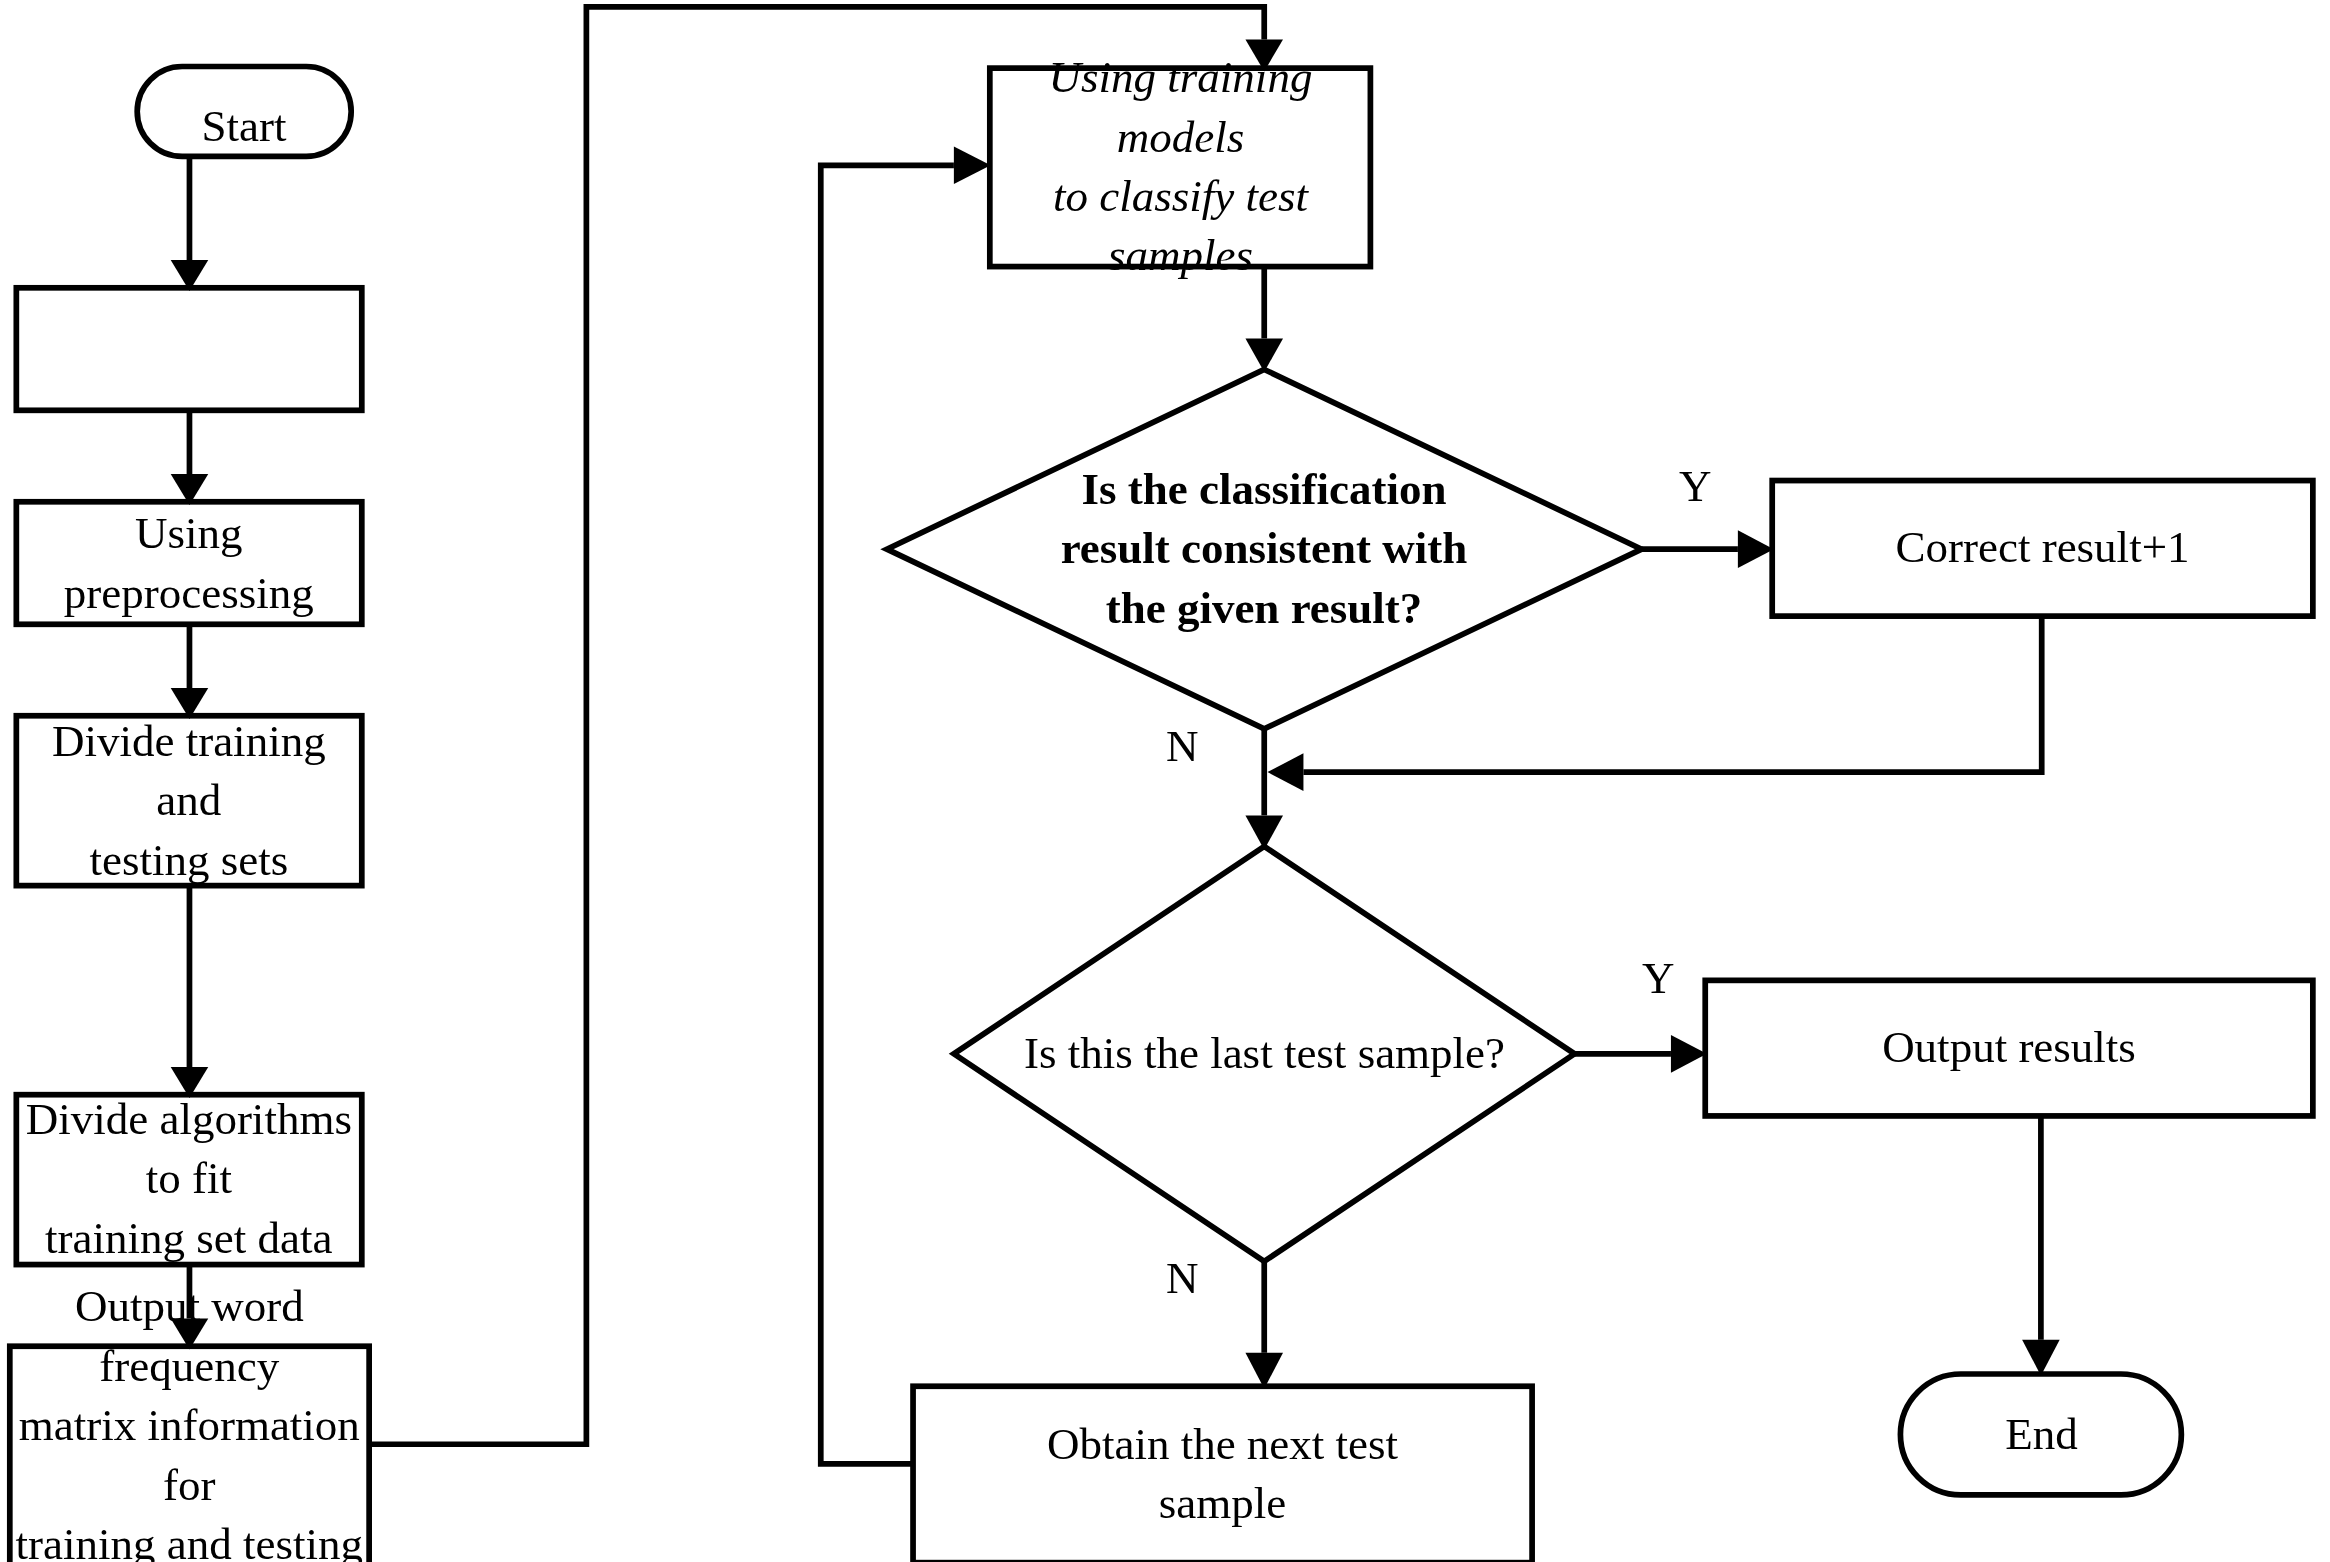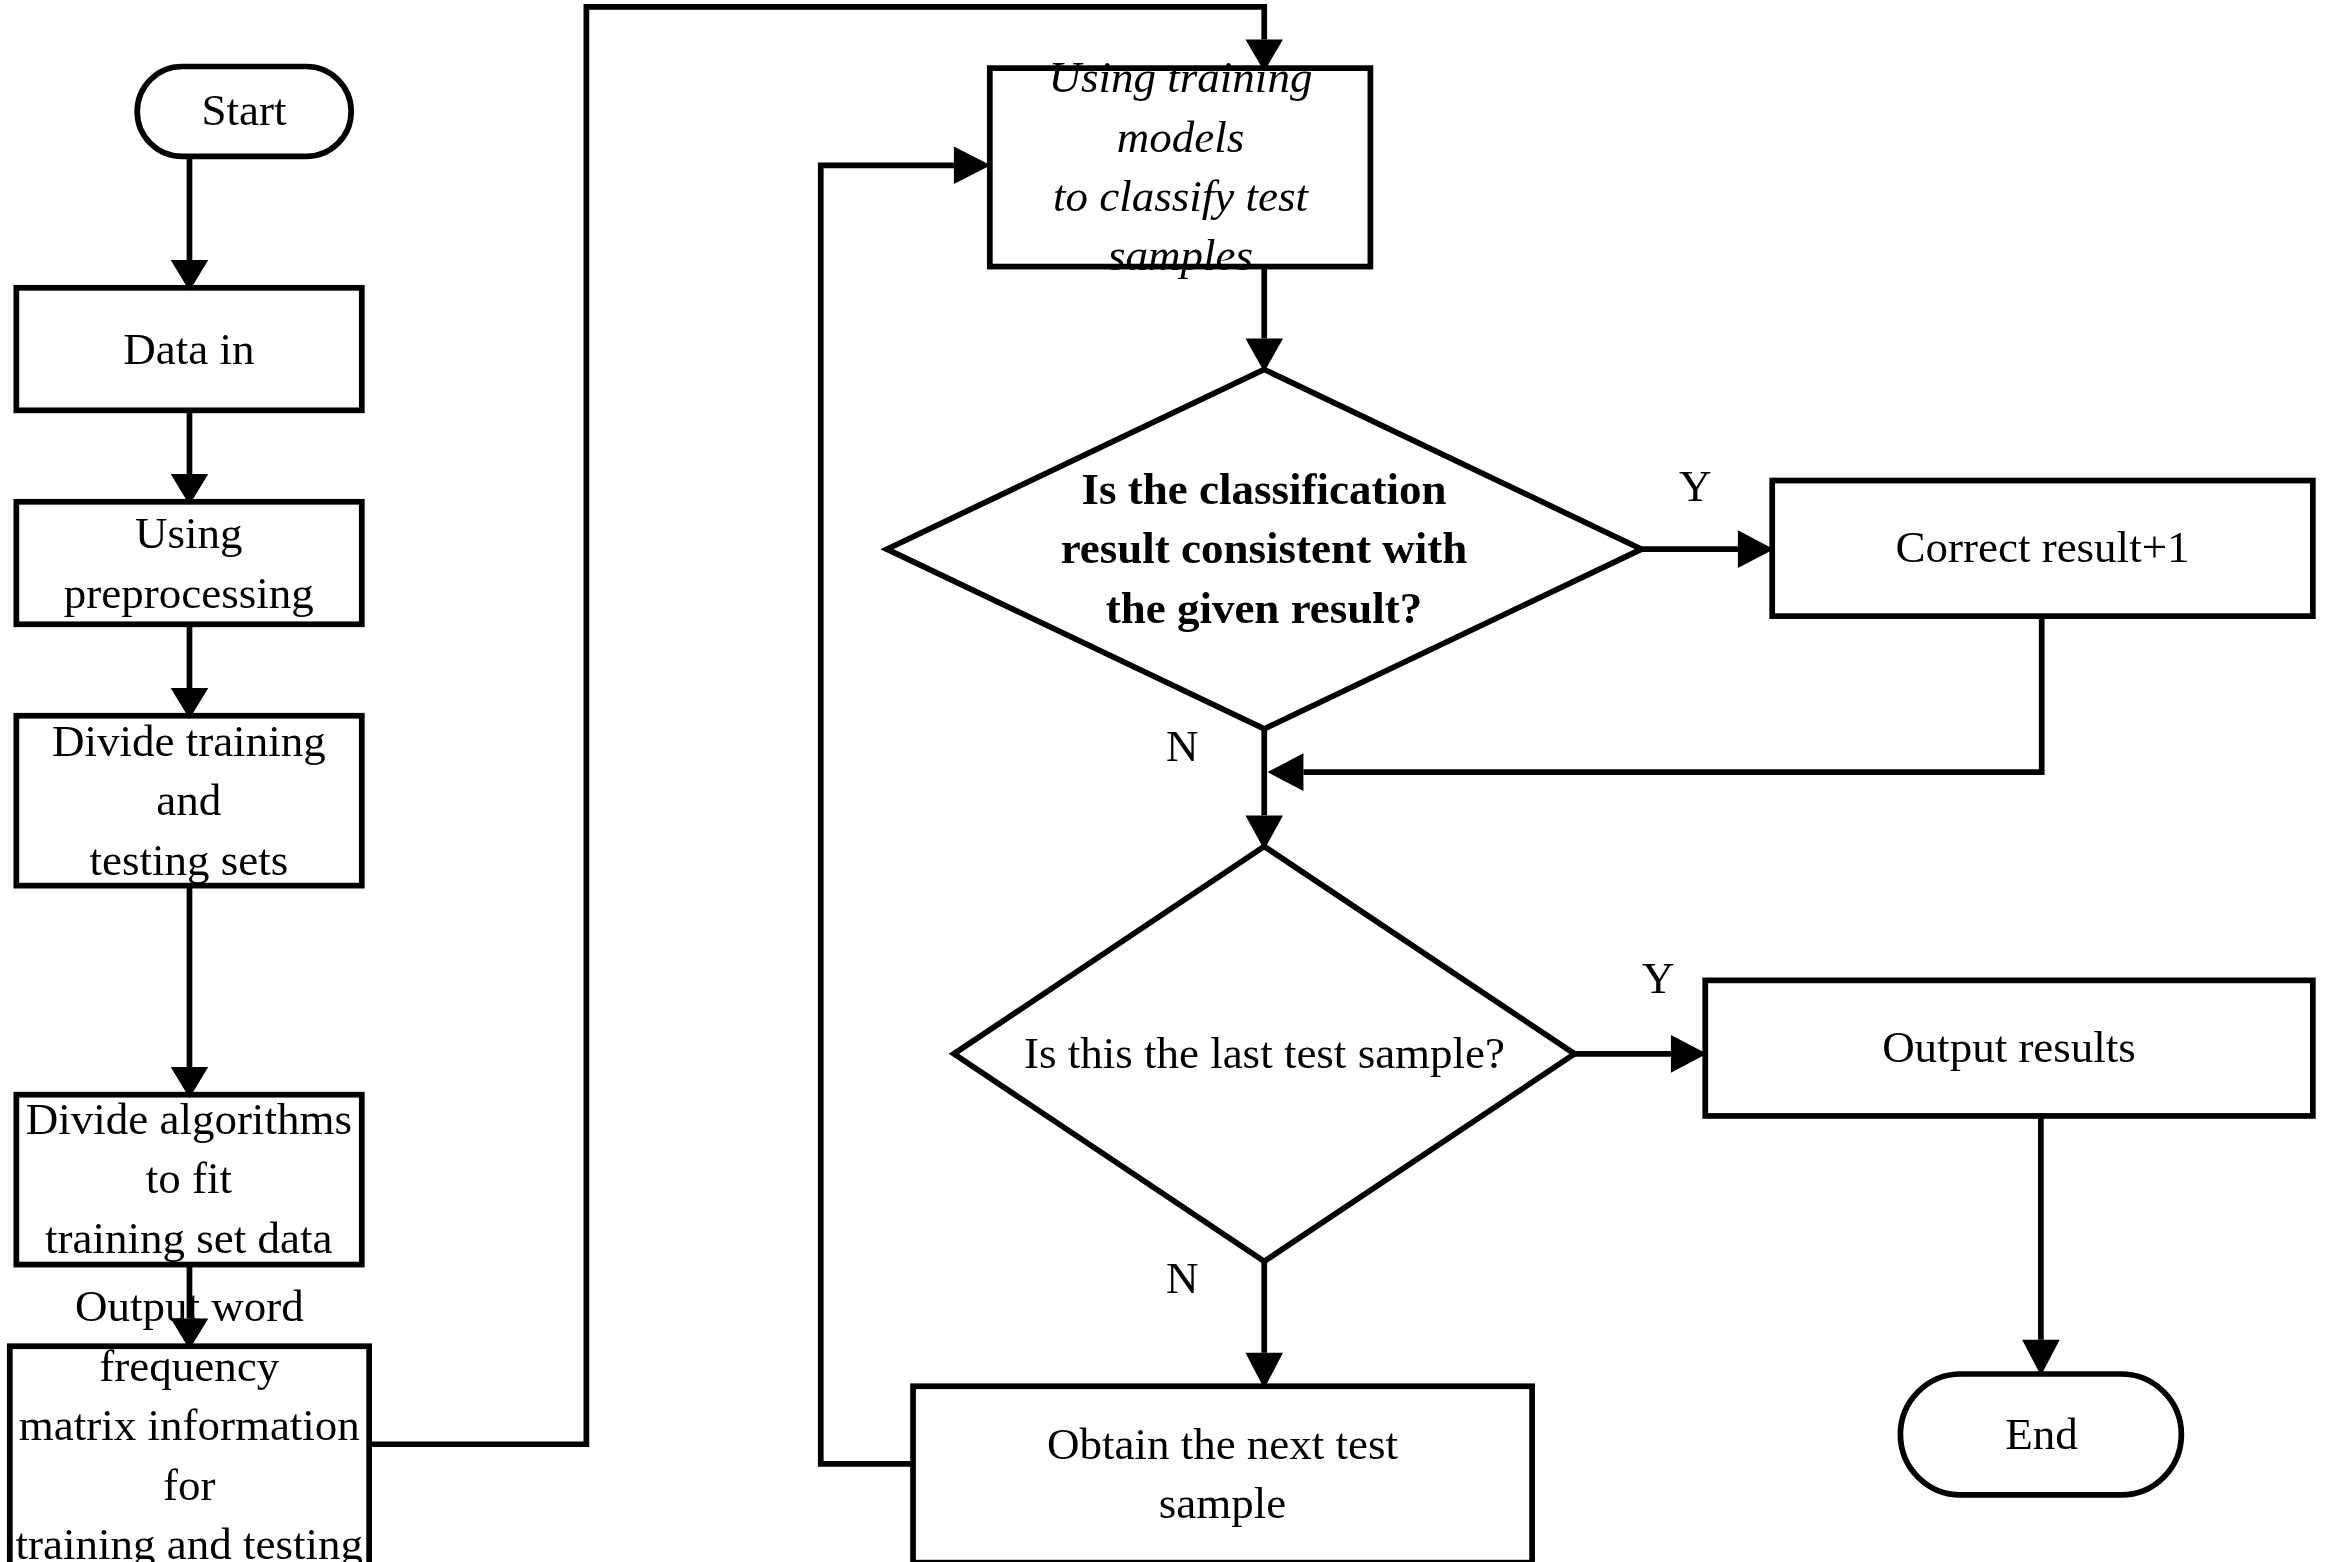--- a/index.html
+++ b/index.html
@@ -133,23 +133,22 @@
     <path class="conn" d="M 2499 1366 L 2499 1640"></path>
     <polygon class="arrowhead" points="2476,1640 2522,1640 2499,1684"></polygon>
 
     <path class="conn" d="M 1548 1544 L 1548 1656"></path>
     <polygon class="arrowhead" points="1525,1656 1571,1656 1548,1700"></polygon>
 
     <path class="conn" d="M 1118 1792 L 1005 1792 L 1005 202 L 1168 202"></path>
     <polygon class="arrowhead" points="1168,179 1168,225 1213,202"></polygon>
   </svg>
 
-  <div class="node-text" style="left:137px; top:66px; width:214px; height:90px;">Start</div>
+  <div class="node-text" style="left:137px; top:82px; width:214px; height:90px;">Start</div>
 
-  <div class="node-text" style="left:16.3px; top:288px; width:345px; height:123px;">Data in</div>
 
   <div class="node-text" style="left:16.3px; top:502px; width:345px; height:123px;">Using preprocessing</div>
 
   <div class="node-text" style="left:16.3px; top:716px; width:345px; height:170px;">Divide training and
 testing sets</div>
 
   <div class="node-text" style="left:16.3px; top:1094px; width:345px; height:170px;">Divide algorithms to fit
 training set data</div>
 
   <div class="node-text" style="left:9.8px; top:1346px; width:359px; height:219px;">Output word frequency

